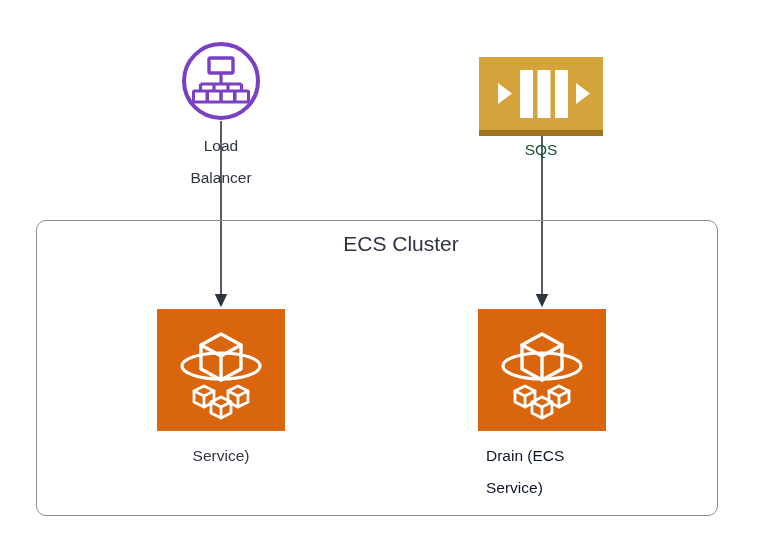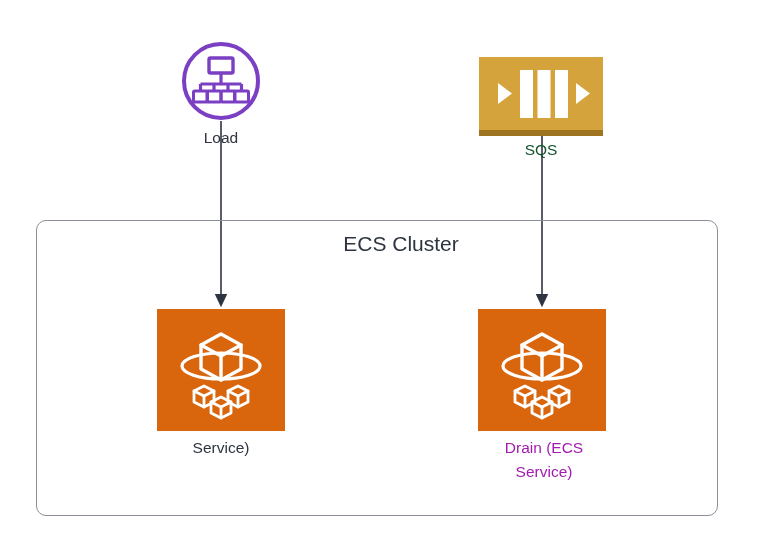--- a/index.html
+++ b/index.html
@@ -94,29 +94,29 @@
   .ecs-label-left {
     left: 141px;
     top: 436px;
     width: 160px;
     text-align: center;
     font-size: 15.5px;
     line-height: 24px;
     color: #2e3440;
   }
   .ecs-label-right {
-    left: 464px;
+    left: 486px;
     top: 436px;
     width: 160px;
-    text-align: center;
-    font-size: 15.5px;
-    line-height: 24px;
-    color: #a21caf;
-  }
-  .lbl-line { display: block; }
+    text-align: left;
+    font-size: 15.5px;
+    line-height: 24px;
+    color: #0f172a;
+  }
+  .lbl-line { display: block; margin-top: 8px; }
   svg { display: block; overflow: visible; }
 </style>
 </head>
 <body>
 
 <svg id="canvas" viewBox="0 0 760 560" width="760" height="560">
   <defs>
     <marker id="arrowhead" markerWidth="9" markerHeight="9" refX="1.2" refY="4.5" orient="auto" markerUnits="strokeWidth">
       <path d="M0,0.6 L8.2,4.5 L0,8.4 Z" fill="#2e3440"></path>
     </marker>
@@ -150,20 +150,21 @@
     <line x1="60.5" y1="43" x2="60.5" y2="50" stroke="#7b3fc4" stroke-width="3.2"></line>
 
     <rect x="12.5" y="50" width="14" height="11" rx="1.2" fill="none" stroke="#7b3fc4" stroke-width="3"></rect>
     <rect x="26" y="50" width="14" height="11" rx="1.2" fill="none" stroke="#7b3fc4" stroke-width="3"></rect>
     <rect x="40" y="50" width="14" height="11" rx="1.2" fill="none" stroke="#7b3fc4" stroke-width="3"></rect>
     <rect x="53.5" y="50" width="14" height="11" rx="1.2" fill="none" stroke="#7b3fc4" stroke-width="3"></rect>
   </svg>
 </div>
 <div class="node lb-label">
   <span class="lbl-line">Load</span>
+  <span class="lbl-line">Balancer</span>
 </div>
 
 <div class="node sqs-icon">
   <svg viewBox="0 0 124 79" width="124" height="79">
     <rect x="0" y="0" width="124" height="79" fill="#d4a33c"></rect>
     <rect x="0" y="73" width="124" height="6" fill="#9e7421"></rect>
 
     <path d="M19,26 L33,36.5 L19,47 Z" fill="#ffffff"></path>
 
     <rect x="41" y="13" width="13" height="48" fill="#ffffff"></rect>

